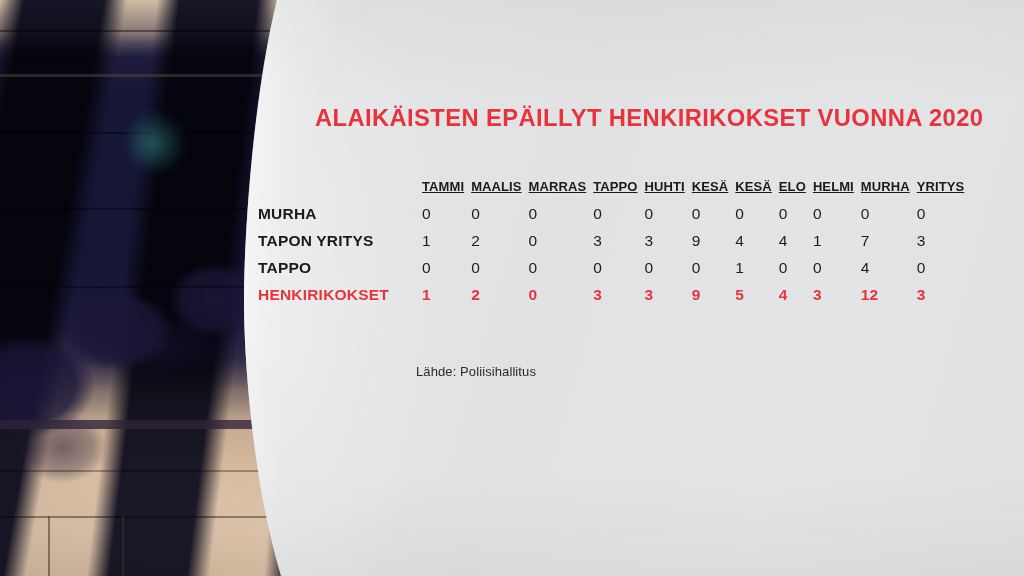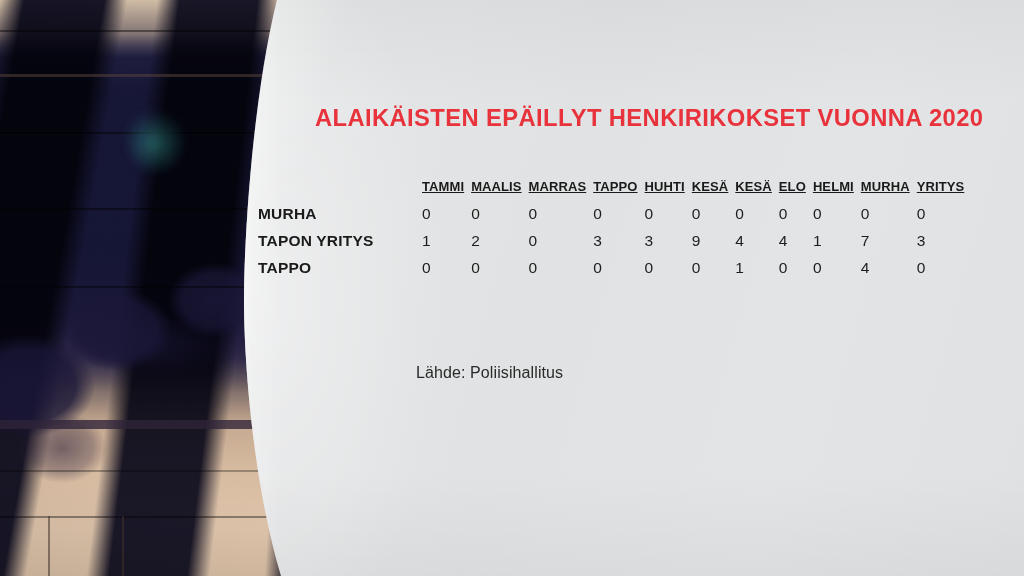--- a/index.html
+++ b/index.html
@@ -228,21 +228,21 @@
     color: #e8333c;
     font-weight: bold;
     font-size: 16.5px;
   }
 
   #source {
     position: absolute;
     left: 180px;
     top: 364px;
     font-family: "Liberation Sans", sans-serif;
-    font-size: 16px;
+    font-size: 13px;
     color: #2a2a2a;
     letter-spacing: 0.1px;
   }
 </style>
 </head>
 <body>
 
 <div id="stage">
 
   <div id="photo">
@@ -328,18 +328,32 @@
             <td class="val">0</td>
             <td class="val">0</td>
             <td class="val">0</td>
             <td class="val">0</td>
             <td class="val">1</td>
             <td class="val">0</td>
             <td class="val">0</td>
             <td class="val">4</td>
             <td class="val">0</td>
           </tr>
+          <tr class="total">
+            <td class="rowlabel">HENKIRIKOKSET</td>
+            <td class="val">1</td>
+            <td class="val">2</td>
+            <td class="val">0</td>
+            <td class="val">3</td>
+            <td class="val">3</td>
+            <td class="val">9</td>
+            <td class="val">5</td>
+            <td class="val">4</td>
+            <td class="val">3</td>
+            <td class="val">12</td>
+            <td class="val">3</td>
+          </tr>
         </tbody>
     </table>
 
     <div id="source">Lähde: Poliisihallitus</div>
   </div>
 </div>
 
 </body></html>

